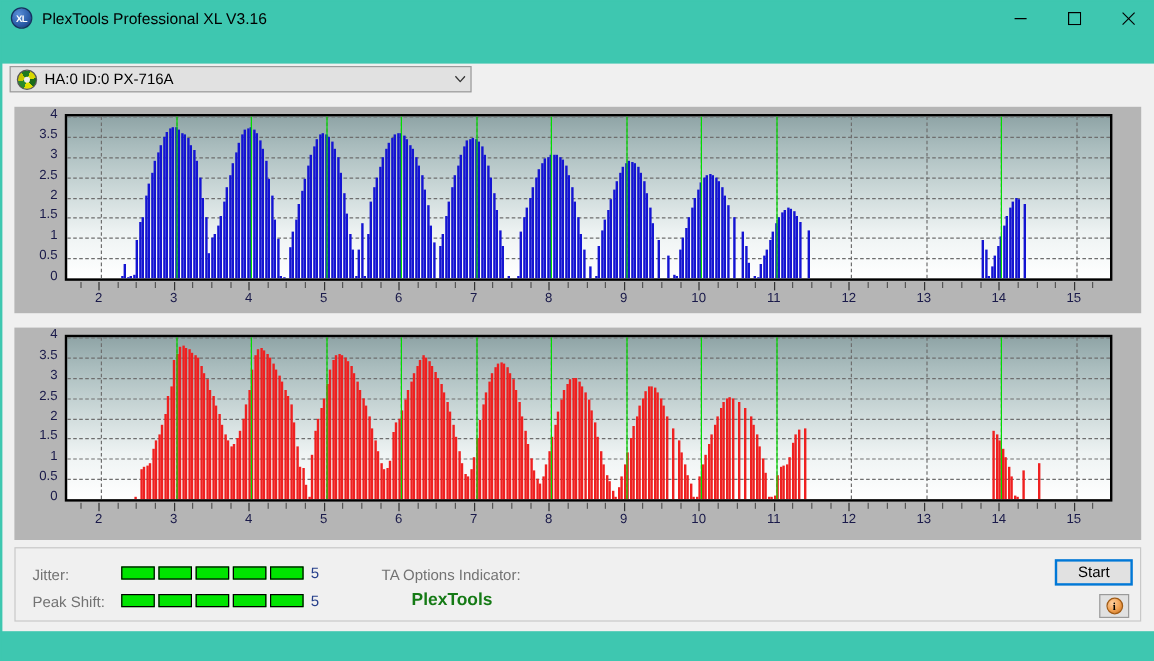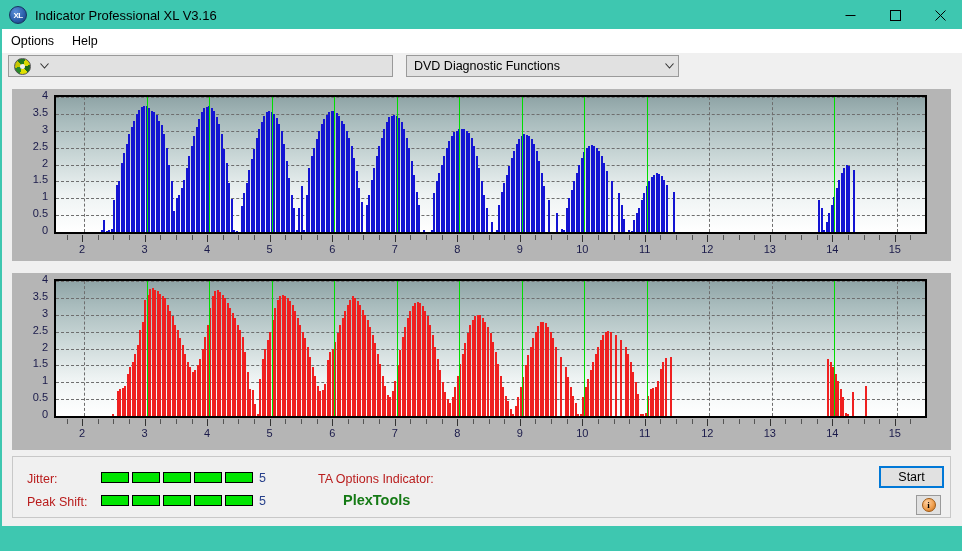--- a/index.html
+++ b/index.html
@@ -169,21 +169,21 @@
   .xtick.major { height: 7px; border-left: 1px solid #333; }
   
   .bottom-panel {
     position: absolute; left: 10px; top: 403px;
     width: 939px; height: 62px;
     background: #f0f0f0;
     border: 1px solid #c8c8c8;
     box-sizing: border-box;
   }
   .lbl {
-    position: absolute; font-size: 12.5px; color: #b91c1c;
+    position: absolute; font-size: 12.5px; color: #737373;
   }
   #jitter-label    { left: 14px; top: 15px; }
   #peakshift-label { left: 14px; top: 38px; }
   .bar-meter {
     position: absolute; display: flex; gap: 3px;
   }
   #jitter-meter    { left: 88px; top: 15px; }
   #peakshift-meter { left: 88px; top: 38px; }
   .meter-seg {
     width: 28px; height: 11px;
@@ -240,59 +240,48 @@
     padding-left: 5px; font-size: 12.5px; color: #f03030;
   }
 </style>
 </head>
 <body>
 
 <div class="window">
 
   <div class="titlebar">
     <div class="app-icon">XL</div>
-    <div class="title-text">Indicator Professional XL V3.16</div>
+    <div class="title-text">PlexTools Professional XL V3.16</div>
     <div class="win-buttons">
       <div class="win-btn">
         <svg width="11" height="11" viewBox="0 0 11 11">
             <line x1="0.5" y1="5.5" x2="10.5" y2="5.5" stroke="#000" stroke-width="1"></line>
           </svg>
       </div>
       <div class="win-btn">
         <svg width="11" height="11" viewBox="0 0 11 11">
             <rect x="0.5" y="0.5" width="10" height="10" fill="none" stroke="#000" stroke-width="1"></rect>
           </svg>
       </div>
       <div class="win-btn">
         <svg width="11" height="11" viewBox="0 0 11 11">
             <line x1="0.5" y1="0.5" x2="10.5" y2="10.5" stroke="#000" stroke-width="1"></line>
             <line x1="10.5" y1="0.5" x2="0.5" y2="10.5" stroke="#000" stroke-width="1"></line>
           </svg>
       </div>
     </div>
   </div>
 
-  <div class="menubar">
-    <div class="menu-item">Options</div>
-    <div class="menu-item">Help</div>
-  </div>
 
   <div class="client">
 
     <div class="combo-row">
       <div class="combo combo-ha">
         <div class="disc-icon"></div>
-        <div class="combo-arrow">
-          <svg width="9" height="6" viewBox="0 0 9 6">
-              <polyline points="0.5,0.5 4.5,5 8.5,0.5" fill="none" stroke="#333" stroke-width="1.1"></polyline>
-            </svg>
-        </div>
-      </div>
-      <div class="combo combo-fn">
-        <div class="combo-text">DVD Diagnostic Functions</div>
+        <div class="combo-text">HA:0 ID:0  PX-716A</div>
         <div class="combo-arrow">
           <svg width="9" height="6" viewBox="0 0 9 6">
               <polyline points="0.5,0.5 4.5,5 8.5,0.5" fill="none" stroke="#333" stroke-width="1.1"></polyline>
             </svg>
         </div>
       </div>
     </div>
 
     <div class="chart-panel" id="chart-top">
       <div class="ylabels">

